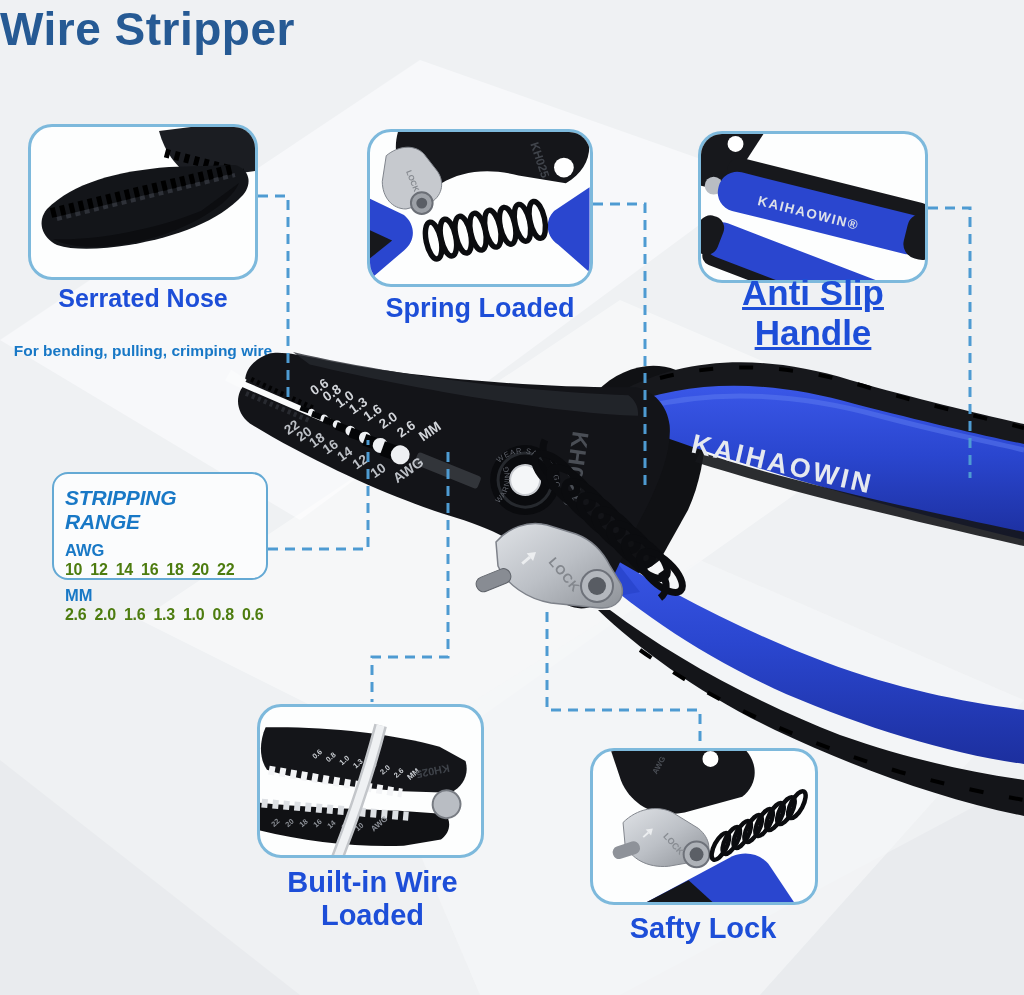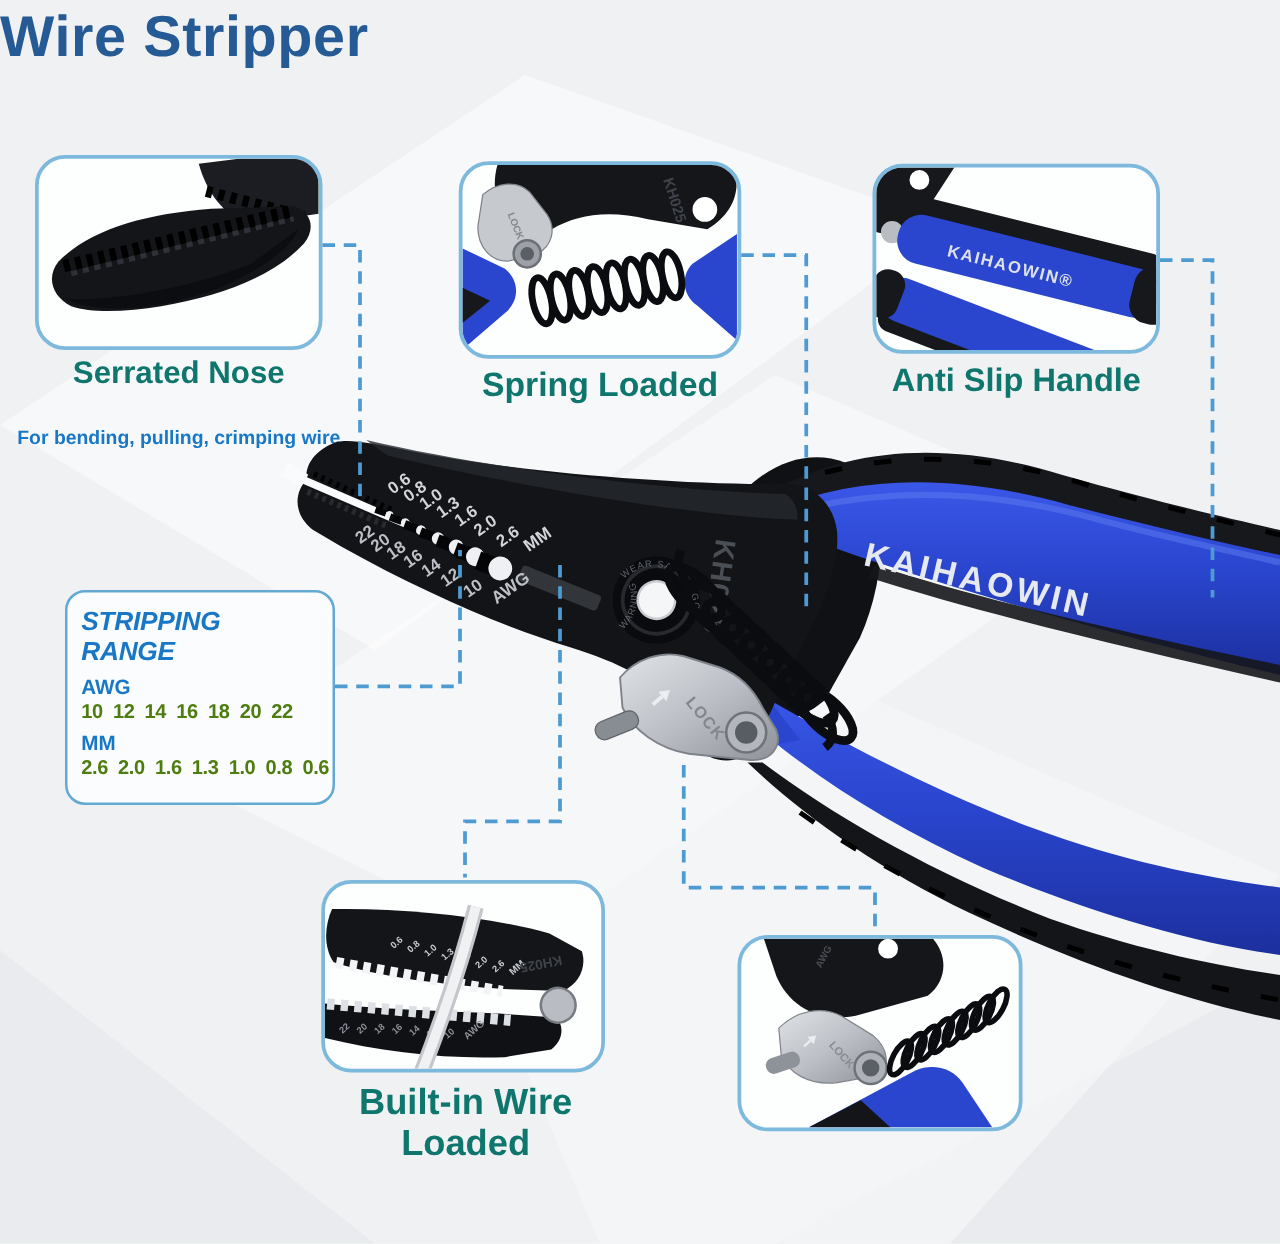--- a/index.html
+++ b/index.html
@@ -4,23 +4,23 @@
 <style>
   html,body{margin:0;padding:0;}
   body{font-family:"Liberation Sans",sans-serif;}
   .canvas{position:relative;width:1024px;height:995px;overflow:hidden;background:#eff1f3;}
   .layer{position:absolute;inset:0;width:1024px;height:995px;}
   .title{position:absolute;top:2px;left:0;width:1024px;text-align:left;
          font-size:46px;font-weight:bold;color:#265a94;letter-spacing:.5px;}
   .box{position:absolute;border:3px solid #7db9dc;border-radius:24px;background:#fdfefe;
        overflow:hidden;box-sizing:border-box;}
   .box svg{display:block;}
-  .feat-label{position:absolute;text-align:center;font-weight:bold;color:#0f766e;}
+  .feat-label{position:absolute;text-align:center;font-weight:bold;color:#1d4ed8;}
   .feat-sub{position:absolute;text-align:center;font-weight:bold;color:#1878c6;font-size:15.5px;margin-top:28px;}
-  .range-box{position:absolute;left:52px;top:472px;width:216px;height:172px;
+  .range-box{position:absolute;left:52px;top:472px;width:216px;height:108px;
              border:2.5px solid #64a9d4;border-radius:16px;background:#fbfcfd;
              box-sizing:border-box;padding:12px 11px;}
   .range-head{font-size:21px;font-weight:bold;font-style:italic;color:#1878c6;letter-spacing:-0.2px;}
   .range-unit{font-size:16.5px;font-weight:bold;color:#1878c6;margin-top:7px;}
   .range-vals{font-size:16px;font-weight:bold;color:#4d7c0f;margin-top:1px;
               letter-spacing:-0.3px;word-spacing:4px;white-space:nowrap;}
 </style>
 </head>
 <body>
 
@@ -87,21 +87,21 @@
         <rect x="186" y="-2" width="34" height="46" rx="15" fill="#17181c"></rect>
         <text x="34" y="30" font-size="13.5" font-weight="bold" fill="#dde1e8" letter-spacing="1.5">KAIHAOWIN®</text>
       </g>
       <g transform="translate(16,86) rotate(21)">
         <rect x="-2" y="26" width="210" height="20" rx="10" fill="#17181c"></rect>
         <rect x="-6" y="0" width="207" height="36" rx="17" fill="#2a46cf"></rect>
         <rect x="-16" y="-2" width="26" height="40" rx="12" fill="#17181c"></rect>
       </g>
     </svg>
   </div>
-  <div class="feat-label" style="left:688px;top:289px;width:250px;font-size:26px;">Anti Slip Handle</div>
+  <div class="feat-label" style="left:688px;top:273px;width:250px;font-size:35px;text-decoration:underline;">Anti Slip Handle</div>
 
   <div class="range-box">
     <div class="range-head">STRIPPING RANGE</div>
     <div class="range-unit">AWG</div>
     <div class="range-vals">10 12 14 16 18 20 22</div>
     <div class="range-unit">MM</div>
     <div class="range-vals">2.6 2.0 1.6 1.3 1.0 0.8 0.6</div>
   </div>
 
   <svg class="layer" viewBox="0 0 1024 995">
@@ -284,20 +284,21 @@
         <ellipse rx="6" ry="15" transform="translate(161,78) rotate(28)"></ellipse>
         <ellipse rx="6" ry="15" transform="translate(172,72) rotate(28)"></ellipse>
         <ellipse rx="6" ry="15" transform="translate(183,66) rotate(28)"></ellipse>
         <ellipse rx="6" ry="15" transform="translate(194,60) rotate(28)"></ellipse>
         <ellipse rx="6" ry="15" transform="translate(205,54) rotate(28)"></ellipse>
       </g>
       <path d="M 54,152 L 140,106 C 154,100 170,104 178,116 L 202,152 Z" fill="#2a46cf"></path>
       <path d="M 54,152 L 96,130 L 120,152 Z" fill="#141519"></path>
     </svg>
   </div>
+  <div class="feat-label" style="left:578px;top:912px;width:250px;font-size:29px;">Safty Lock</div>
 
   <svg class="layer" viewBox="0 0 1024 995" style="pointer-events:none;">
     <g stroke="#4e9bd2" stroke-width="3" fill="none" stroke-dasharray="10 7">
       <path d="M 258,196 L 288,196 L 288,398"></path>
       <path d="M 593,204 L 645,204 L 645,492"></path>
       <path d="M 928,208 L 970,208 L 970,478"></path>
       <path d="M 268,549 L 368,549 L 368,440"></path>
       <path d="M 448,452 L 448,657 L 372,657 L 372,702"></path>
       <path d="M 547,612 L 547,710 L 700,710 L 700,746"></path>
     </g>

